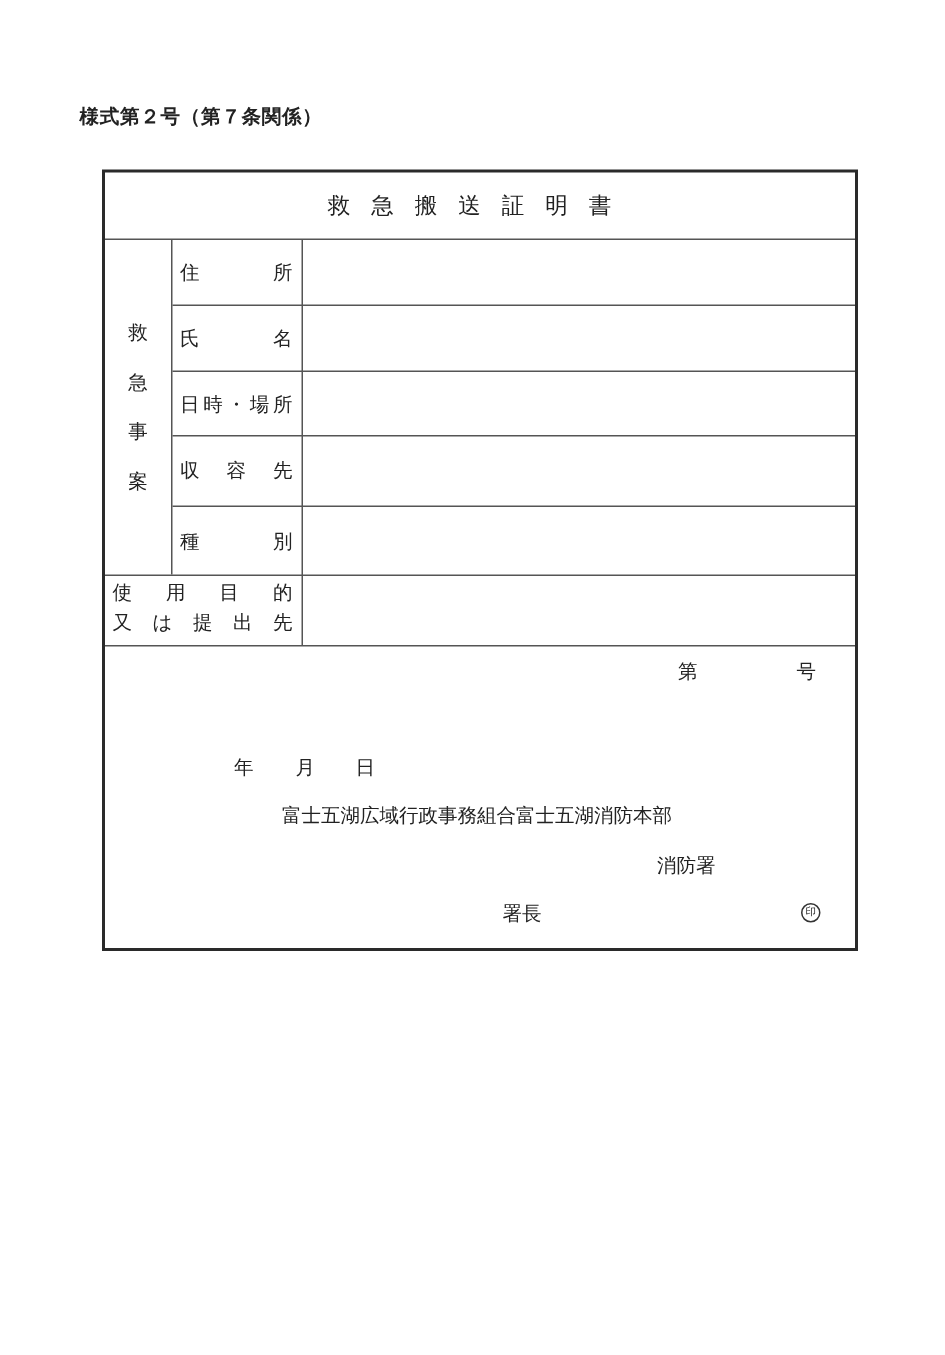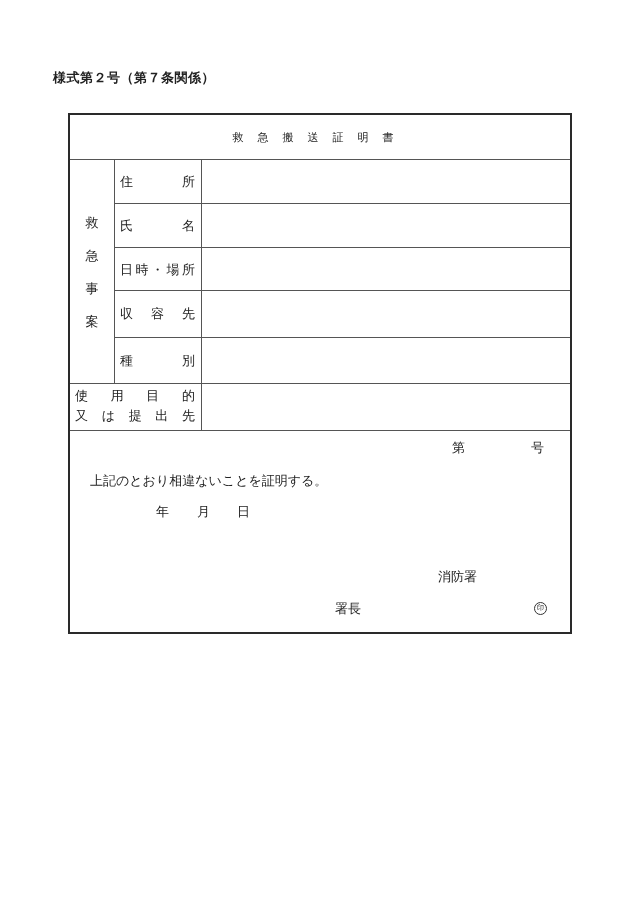--- a/index.html
+++ b/index.html
@@ -46,21 +46,21 @@
     }
     .title {
       position: absolute;
       left: 0;
       top: 0;
       width: 500px;
       height: 45px;
       display: flex;
       align-items: center;
       justify-content: center;
-      font-size: 11px;
+      font-size: 15px;
       letter-spacing: 14px;
       padding-left: 0;
       box-sizing: border-box;
     }
     .vert-label {
       position: absolute;
       left: 0;
       top: 45px;
       width: 44px;
       height: 223px;
@@ -193,25 +193,25 @@
       <span>先</span>
     </div>
   </div>
   <div class="value-cell" style="top:269px; height:46px;"></div>
   <div class="hline" style="left:0; top:315px; width:500px;"></div>
 
   <div class="txt" style="left:382px; top:324px;">第</div>
   <div class="abs" style="left:400px; top:322px; width:60px; height:18px;"></div>
   <div class="txt" style="left:461px; top:324px;">号</div>
 
-  <div class="txt" style="left:20px; top:357px;">上記のとおり相違ないことを証明する。</div>
 
   <div class="txt" style="left:86px; top:388px;">年</div>
   <div class="txt" style="left:127px; top:388px;">月</div>
   <div class="txt" style="left:167px; top:388px;">日</div>
 
+  <div class="txt" style="left:118px; top:420px;">富士五湖広域行政事務組合富士五湖消防本部</div>
 
   <div class="txt" style="left:368px; top:453px;">消防署</div>
 
   <div class="txt" style="left:265px; top:485px;font-family:Liberation Serif, serif;">署長</div>
   <div class="seal" style="left:464px; top:487px;">印</div>
 
 </div>
 
 </body></html>

